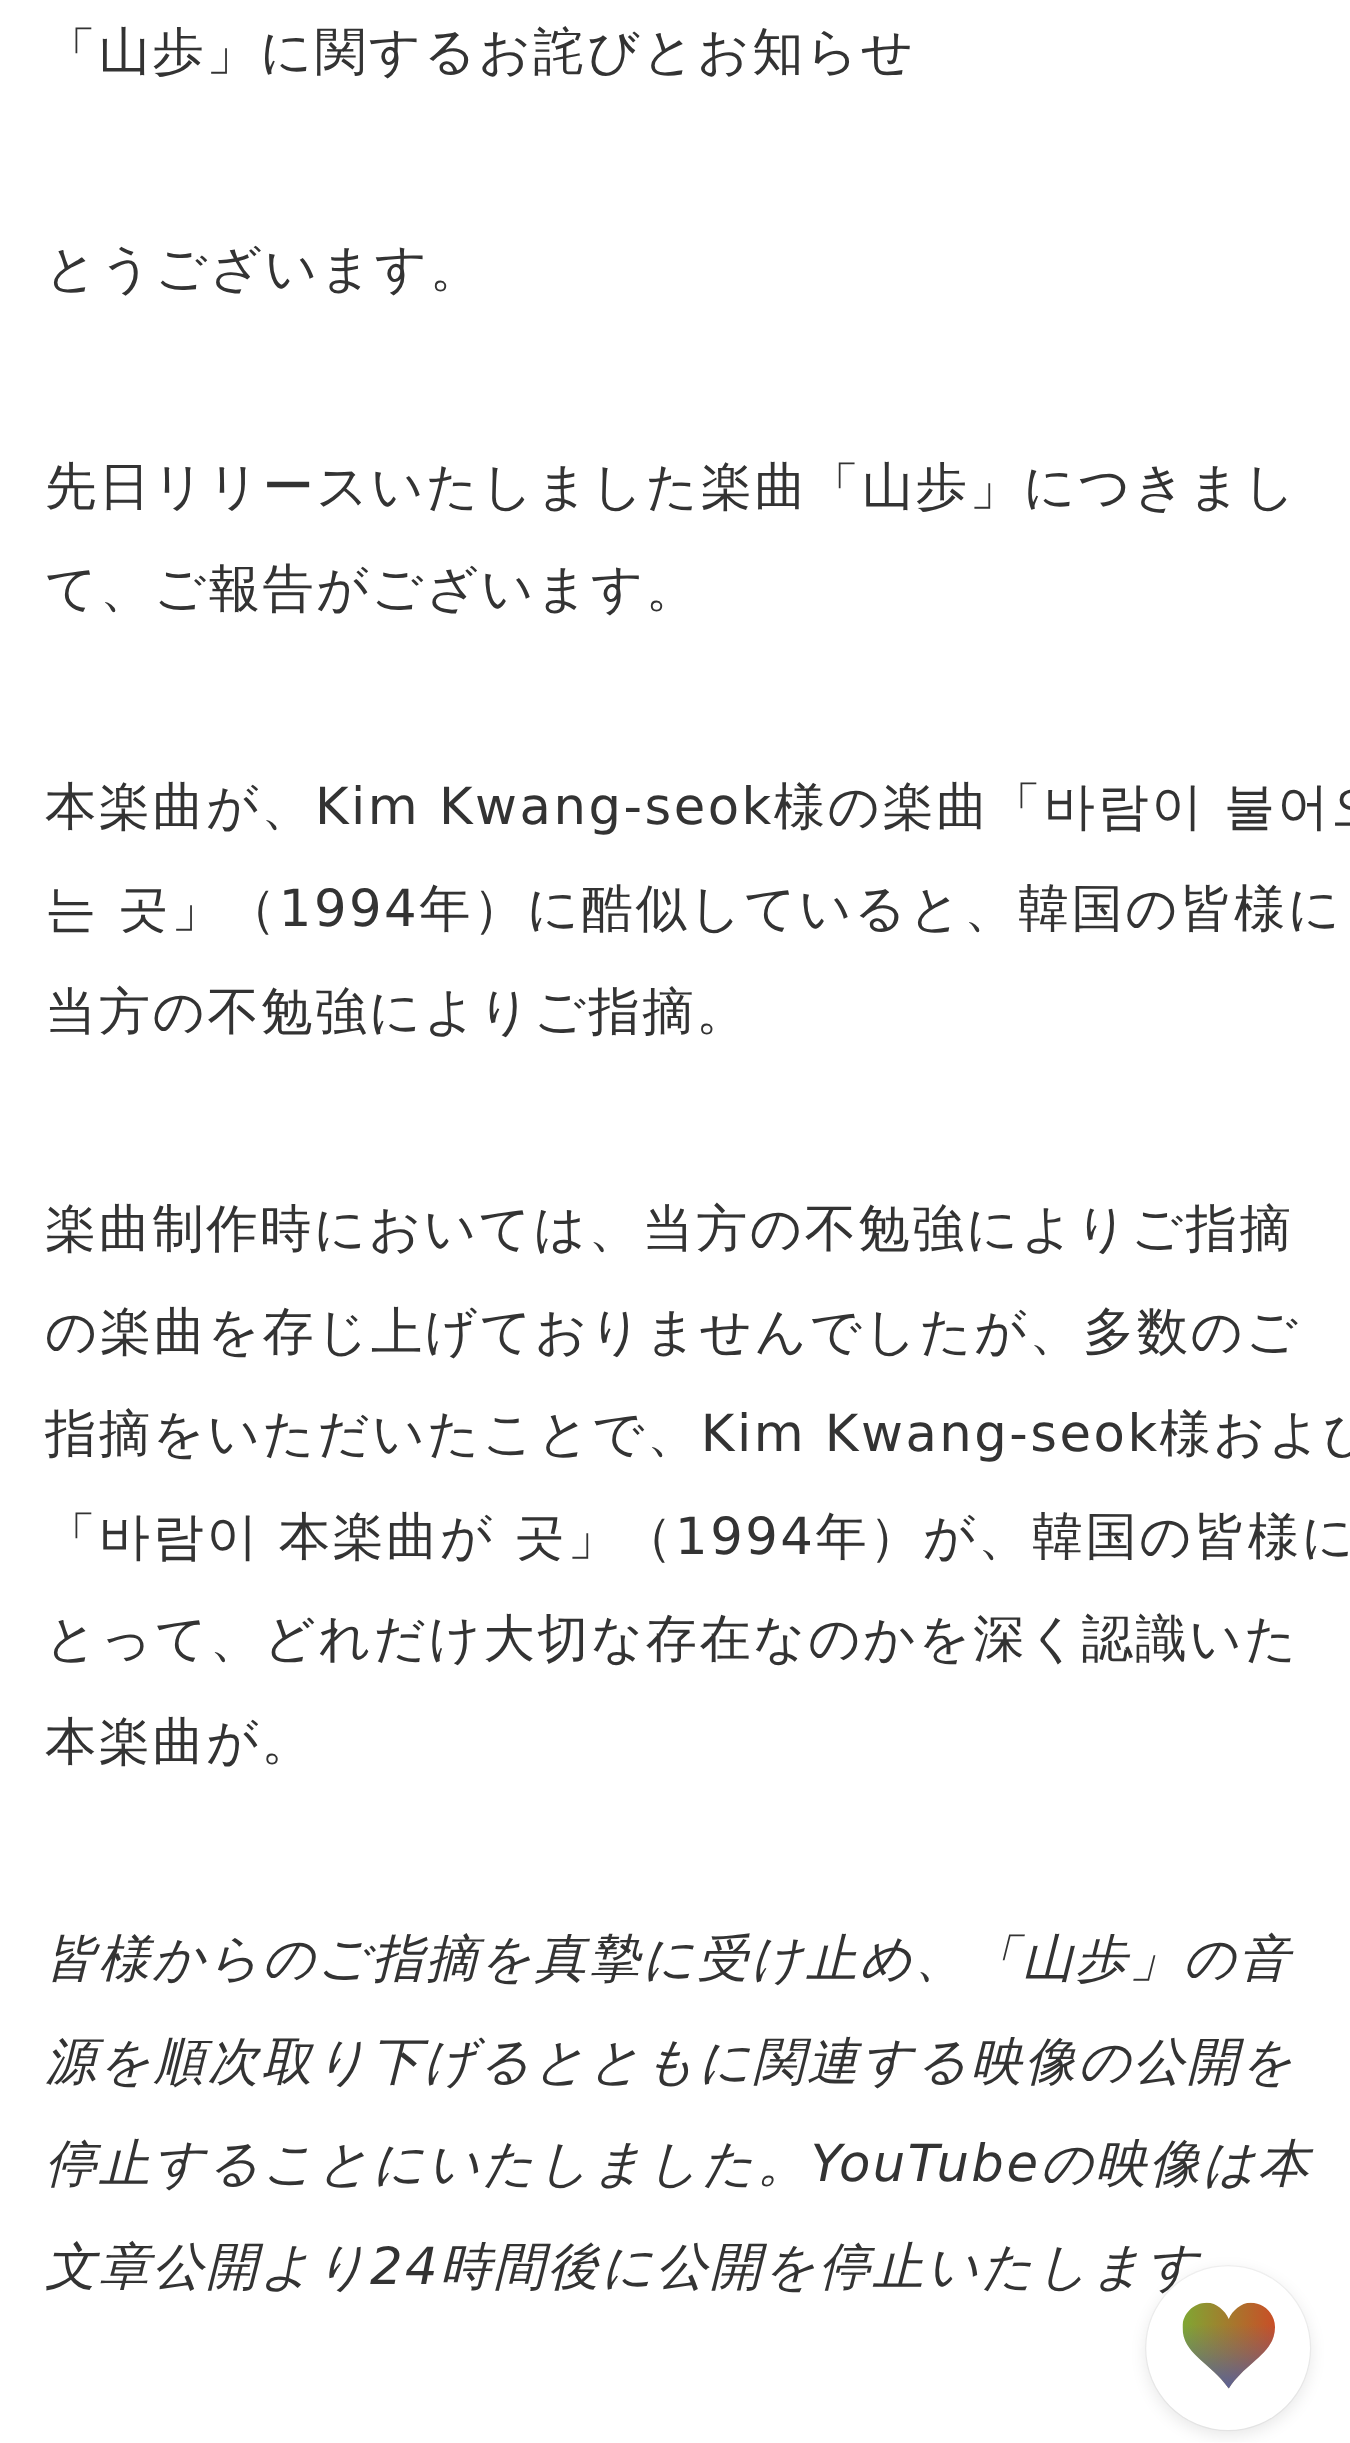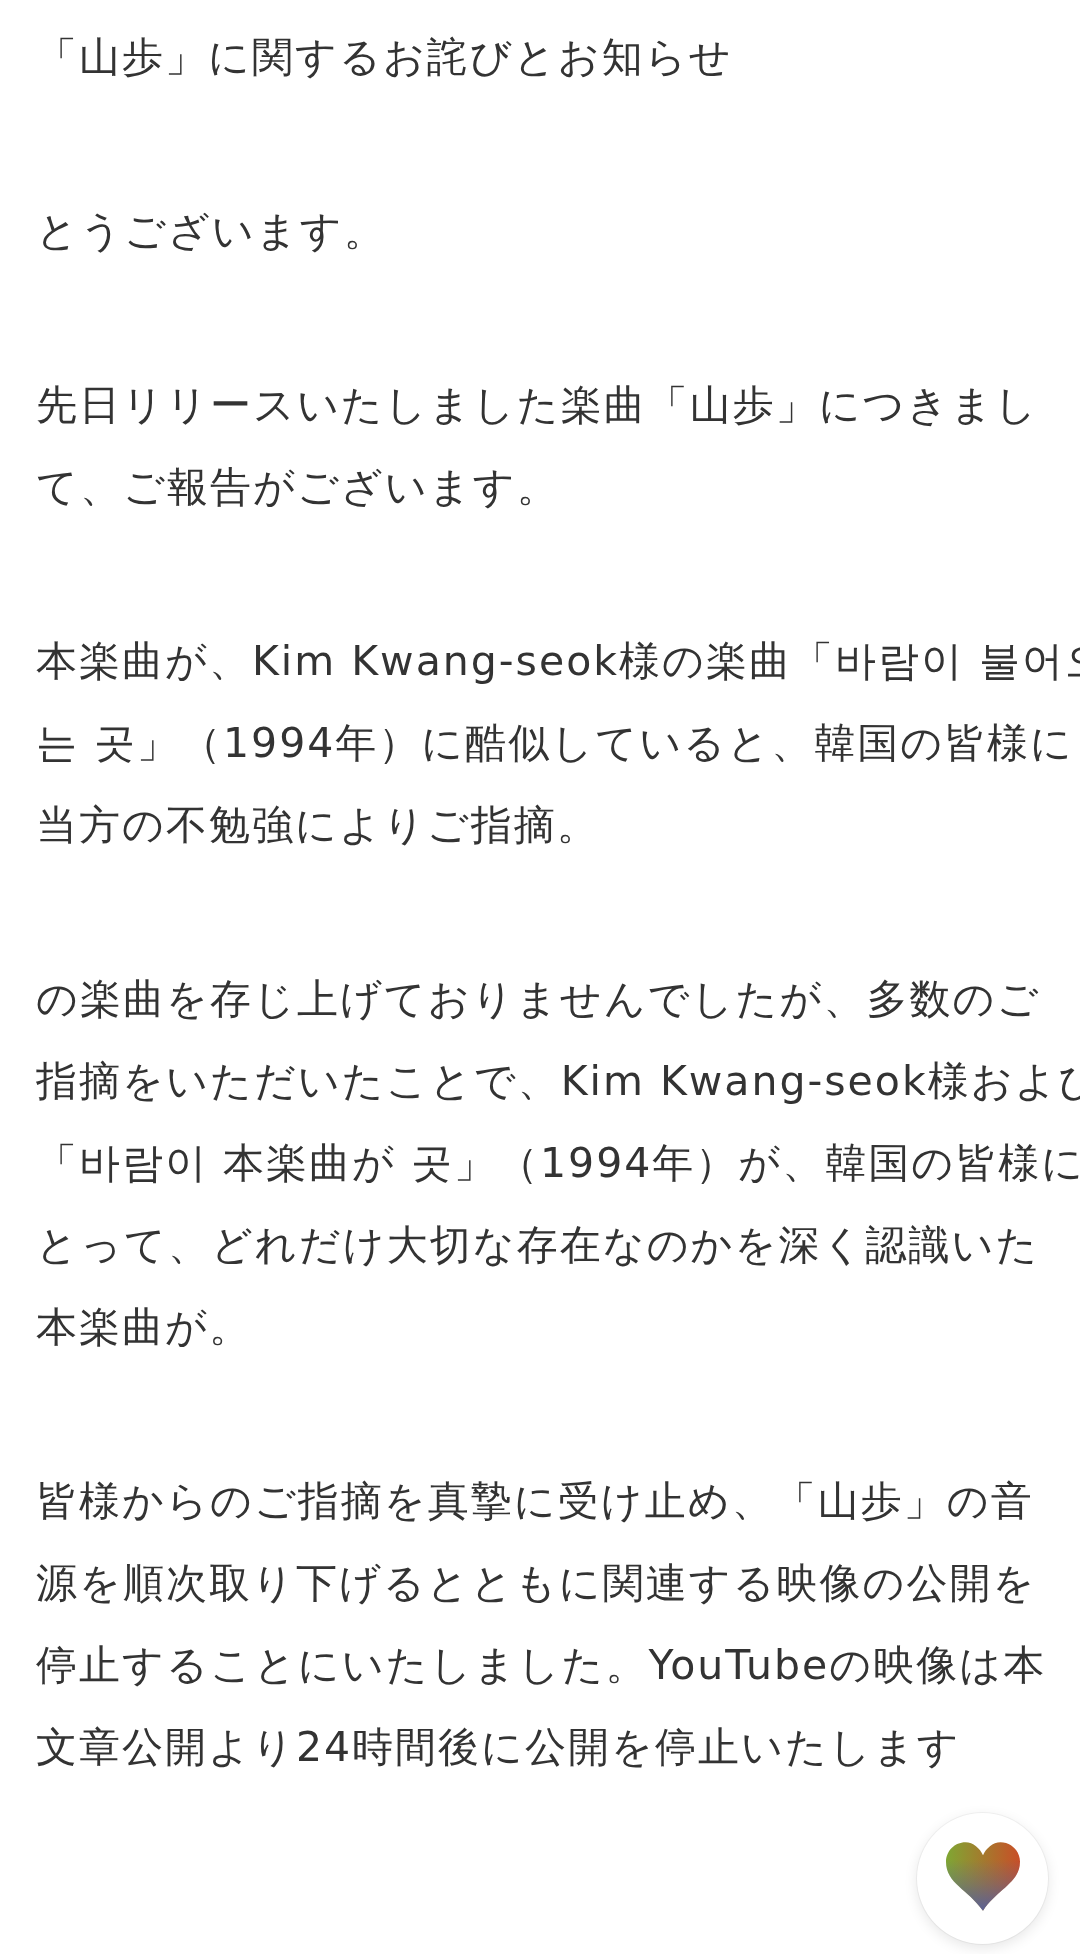--- a/index.html
+++ b/index.html
@@ -9,38 +9,39 @@
   body {
     width: 1080px;
     height: 1954px;
     background: #ffffff;
     overflow: hidden;
     position: relative;
     font-family: "DejaVu Sans", sans-serif;
     color: #333333;
   }
   .content {
-    padding: 16px 36px;
+    padding: 0 36px;
   }
   .doc-title {
     margin: 0 0 92px 0;
     font-size: 41px;
     font-weight: 400;
     line-height: 82px;
     letter-spacing: 2px;
     white-space: nowrap;
   }
   .para {
     margin: 0 0 92px 0;
     font-size: 41px;
     line-height: 82px;
     letter-spacing: 2px;
   }
   .para:last-child {
     margin-bottom: 0;
+    font-style: italic;
   }
   .line {
     display: block;
     white-space: nowrap;
   }
   .like-btn {
     position: absolute;
     left: 917px;
     top: 1813px;
     width: 131px;
@@ -78,20 +79,21 @@
     <span class="line">て、ご報告がございます。</span>
   </p>
 
   <p class="para">
     <span class="line">本楽曲が、Kim Kwang-seok様の楽曲「바람이 불어오</span>
     <span class="line">는 곳」（1994年）に酷似していると、韓国の皆様に</span>
     <span class="line">当方の不勉強によりご指摘。</span>
   </p>
 
   <p class="para">
+    <span class="line">楽曲制作時においては、当方の不勉強によりご指摘</span>
     <span class="line">の楽曲を存じ上げておりませんでしたが、多数のご</span>
     <span class="line">指摘をいただいたことで、Kim Kwang-seok様および</span>
     <span class="line">「바람이 本楽曲が 곳」（1994年）が、韓国の皆様に</span>
     <span class="line">とって、どれだけ大切な存在なのかを深く認識いた</span>
     <span class="line">本楽曲が。</span>
   </p>
 
   <p class="para">
     <span class="line">皆様からのご指摘を真摯に受け止め、「山歩」の音</span>
     <span class="line">源を順次取り下げるとともに関連する映像の公開を</span>

